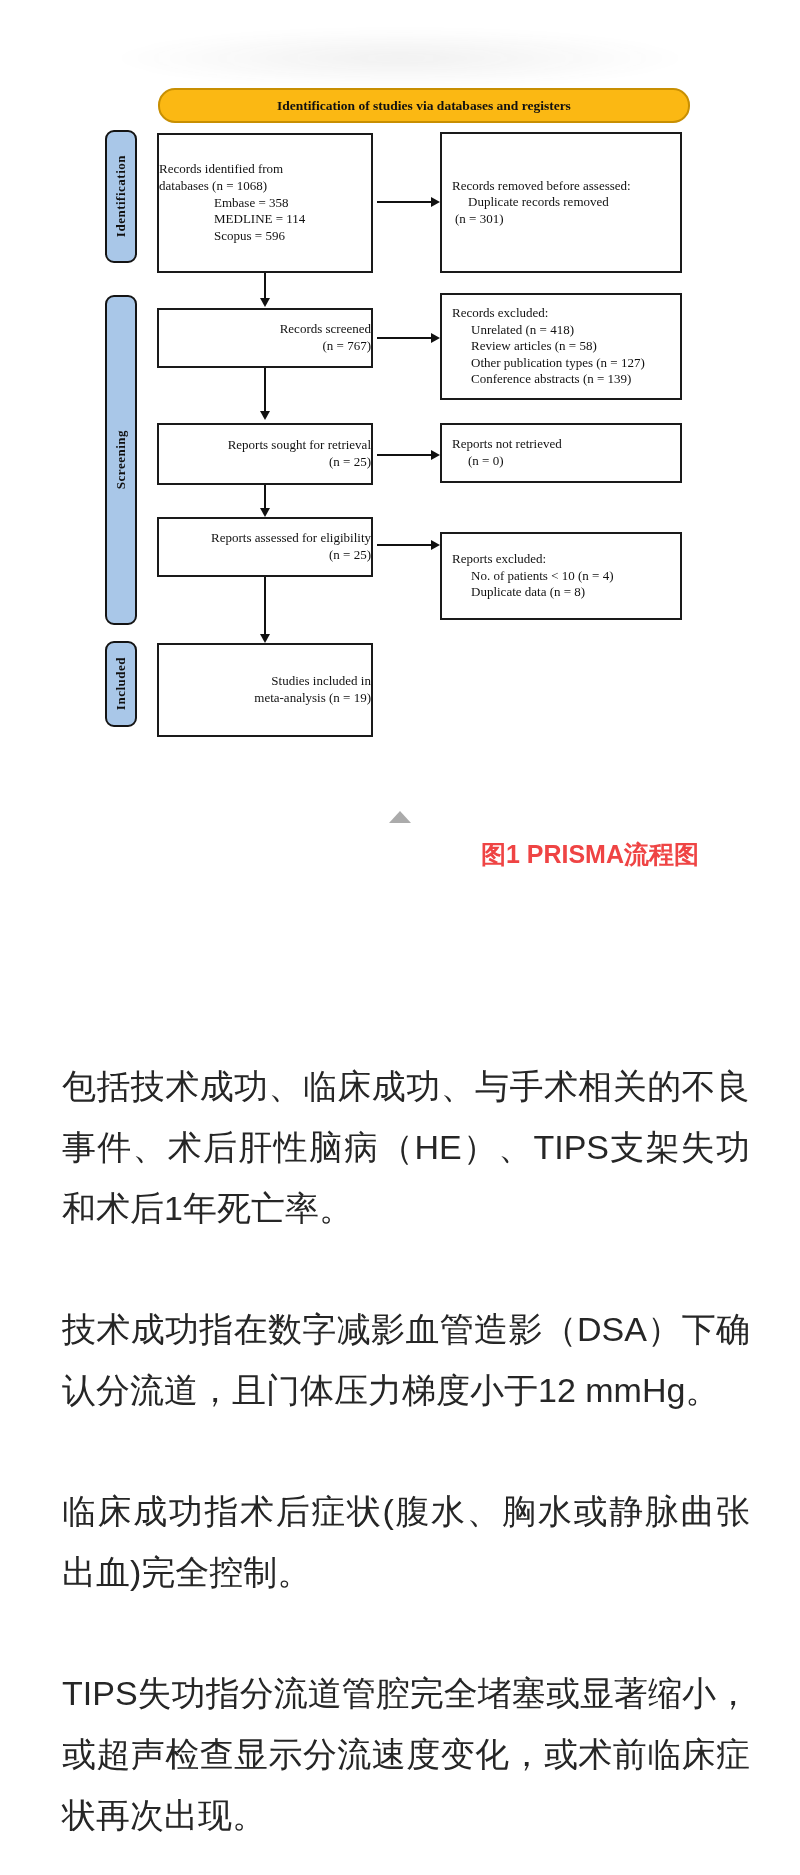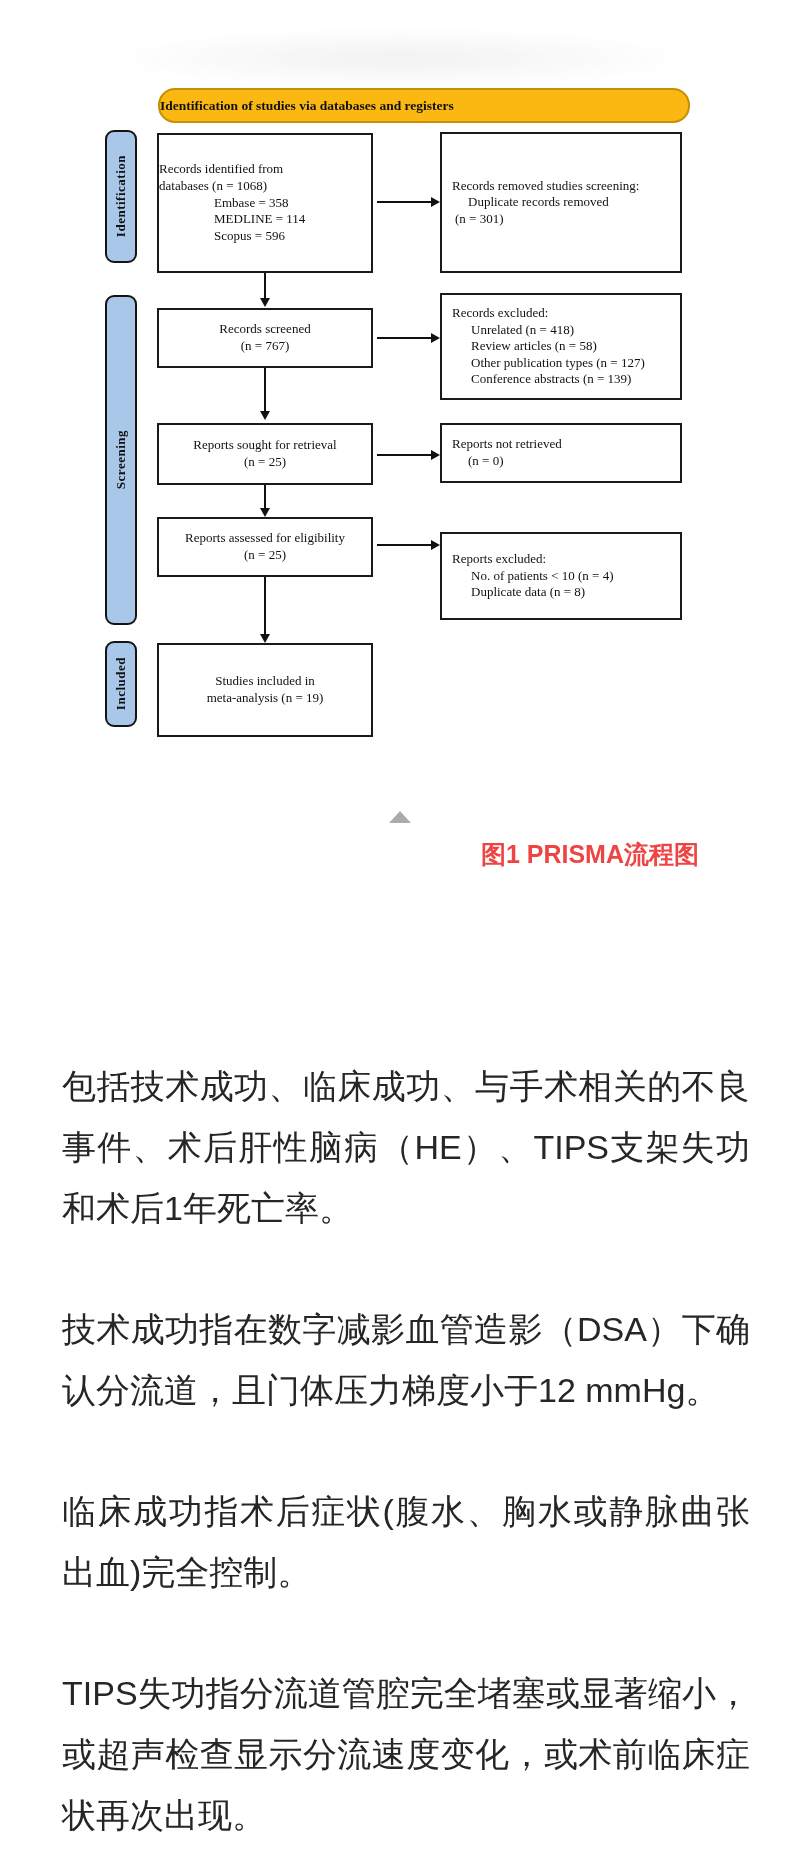--- a/index.html
+++ b/index.html
@@ -7,36 +7,36 @@
         font-family:"Liberation Serif",serif;}
 
   
   .top-blur{position:absolute;left:110px;top:28px;width:580px;height:55px;
     background:radial-gradient(ellipse at 50% 55%, rgba(60,60,60,0.07), rgba(0,0,0,0) 70%);
     filter:blur(3px);}
 
   
   .banner{position:absolute;left:158px;top:88px;width:532px;height:35px;box-sizing:border-box;
     background:#FBB813;border:2px solid #C88F02;border-radius:17px;
-    display:flex;align-items:center;
+    display:flex;align-items:center;justify-content:center;
     font-weight:bold;font-size:13.5px;color:#111;}
 
   .stage{position:absolute;left:105px;width:32px;box-sizing:border-box;
     background:#A9C7E8;border:2px solid #141414;border-radius:9px;
     display:flex;align-items:center;justify-content:center;}
   .stage span{writing-mode:vertical-rl;transform:rotate(180deg);
     font-weight:bold;font-size:13px;color:#111;letter-spacing:.5px;}
   .stage-identification{top:130px;height:133px;}
   .stage-screening{top:295px;height:330px;}
   .stage-included{top:641px;height:86px;}
 
   .fbox{position:absolute;box-sizing:border-box;background:#fff;border:2px solid #1a1a1a;
     display:flex;align-items:center;font-size:13px;line-height:1.28;color:#111;}
   .fbox .inner{width:100%;}
-  .fbox.center .inner{text-align:center;}
+  .fbox.center .inner{text-align:right;}
   .fbox.left{padding-left:0;padding-right:4px;}
   .lcol{left:157px;width:216px;}
   .rcol{left:440px;width:242px;}
   .box-identified{top:133px;height:140px;}
   .box-screened{top:308px;height:60px;}
   .box-sought{top:423px;height:62px;}
   .box-assessed{top:517px;height:60px;}
   .box-included{top:643px;height:94px;}
   .rbox-removed{top:132px;height:141px;}
   .rbox-excluded1{top:293px;height:107px;}
@@ -138,21 +138,21 @@
 
     <div class="fbox lcol center box-included">
       <div class="inner">
         <div>Studies included in</div>
         <div>meta-analysis (n = 19)</div>
       </div>
     </div>
 
     <div class="fbox rcol rbox-removed">
       <div class="inner rpad">
-        <div>Records removed studies screening:</div>
+        <div>Records removed before assessed:</div>
         <div class="indent-sm">Duplicate records removed</div>
         <div class="indent-xs">(n = 301)</div>
       </div>
     </div>
 
     <div class="fbox rcol rbox-excluded1">
       <div class="inner rpad">
         <div>Records excluded:</div>
         <div class="indent-item">Unrelated (n = 418)</div>
         <div class="indent-item">Review articles (n = 58)</div>

